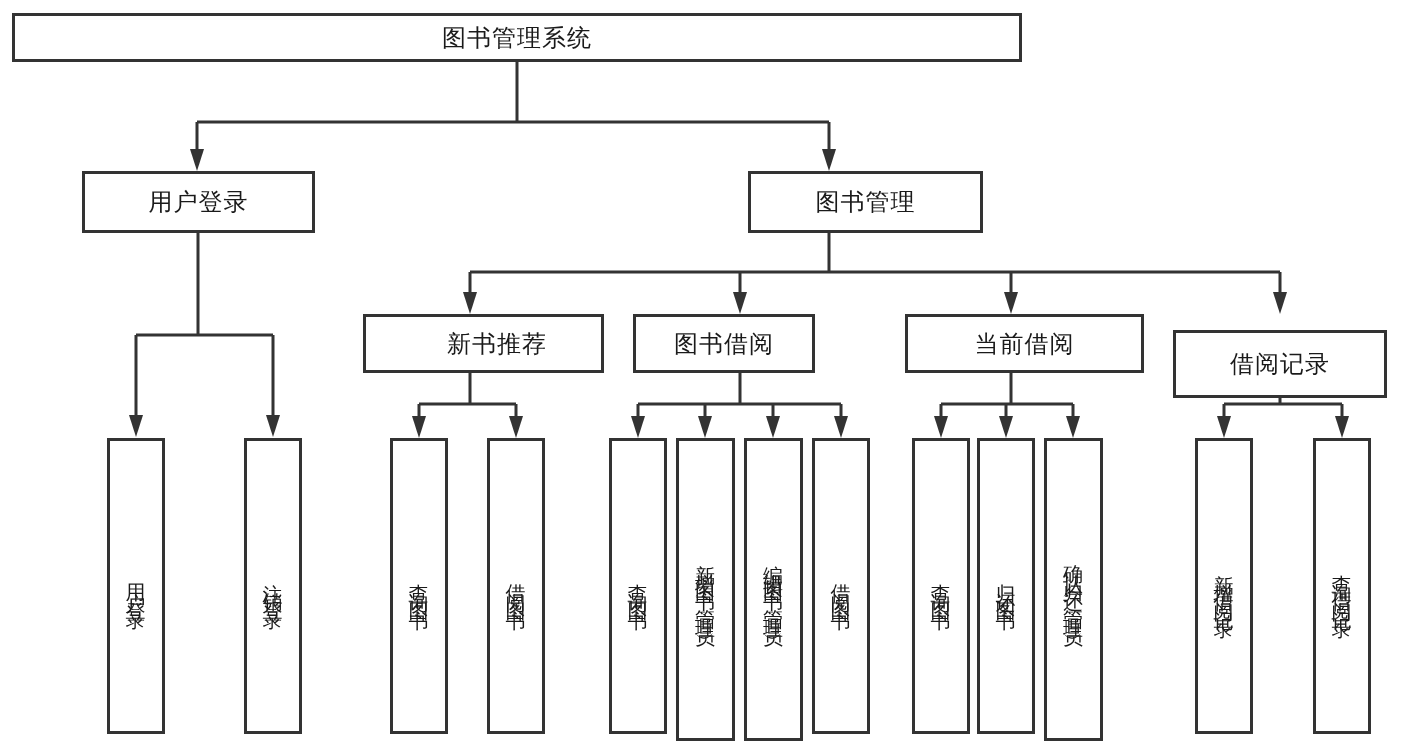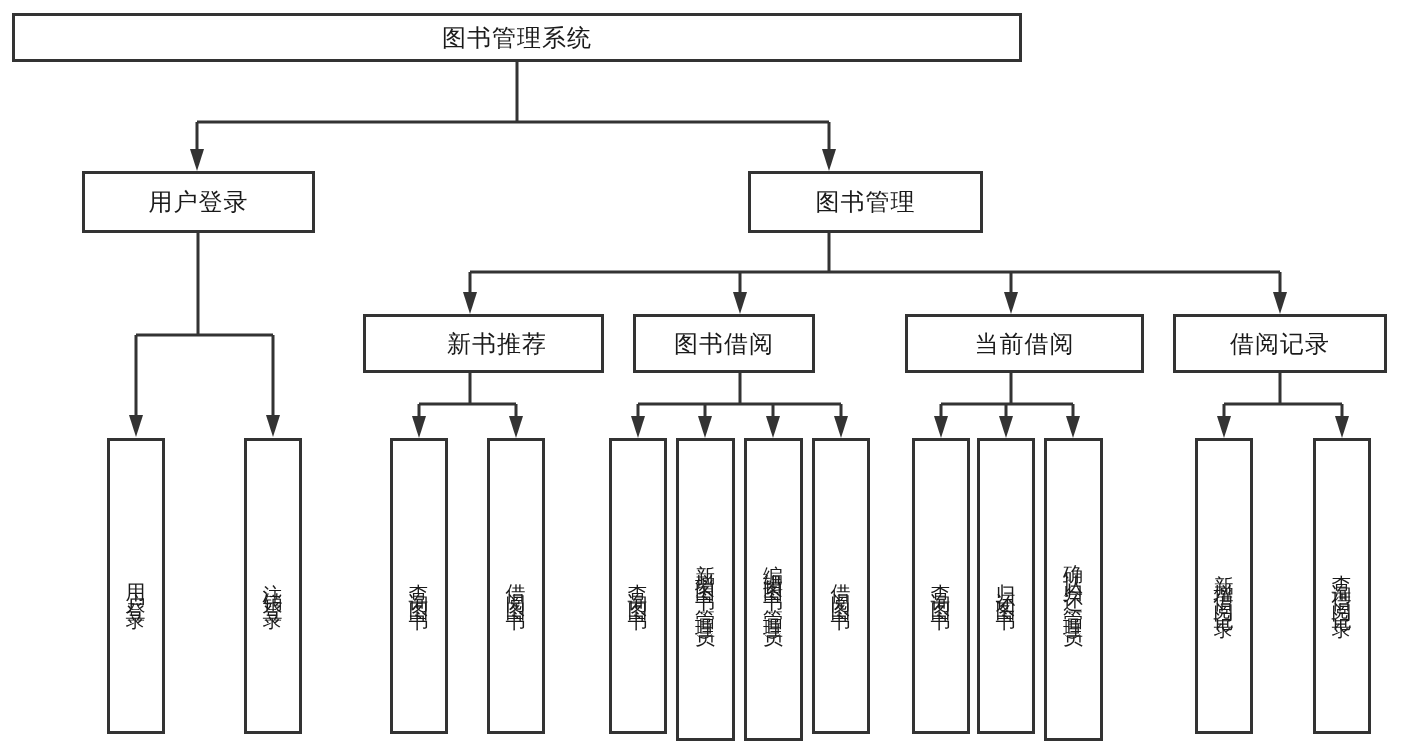--- a/index.html
+++ b/index.html
@@ -99,21 +99,21 @@
 
   <div class="node" style="left:363px;top:314px;width:241px;height:59px;padding-left:27px;">
     <span class="hlabel">新书推荐</span>
   </div>
   <div class="node" style="left:633px;top:314px;width:182px;height:59px;">
     <span class="hlabel">图书借阅</span>
   </div>
   <div class="node" style="left:905px;top:314px;width:239px;height:59px;">
     <span class="hlabel">当前借阅</span>
   </div>
-  <div class="node" style="left:1173px;top:314px;width:214px;height:59px;">
+  <div class="node" style="left:1173px;top:330px;width:214px;height:68px;">
     <span class="hlabel">借阅记录</span>
   </div>
 
   <div class="node" style="left:107px;top:438px;width:58px;height:296px;">
     <span class="vlabel">用户登录</span>
   </div>
   <div class="node" style="left:244px;top:438px;width:58px;height:296px;">
     <span class="vlabel">注销登录</span>
   </div>
 

